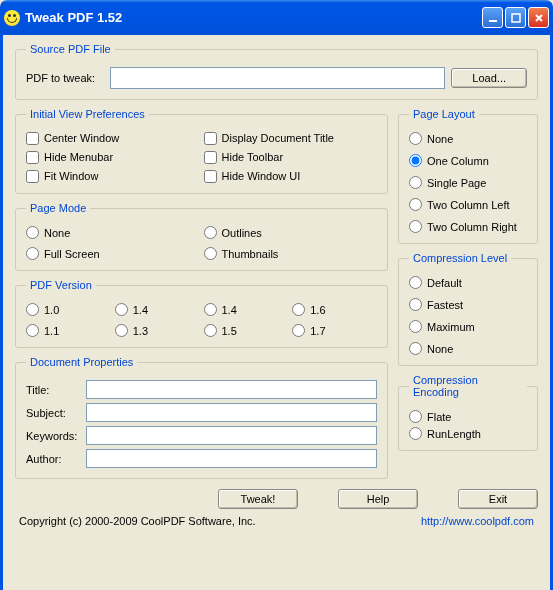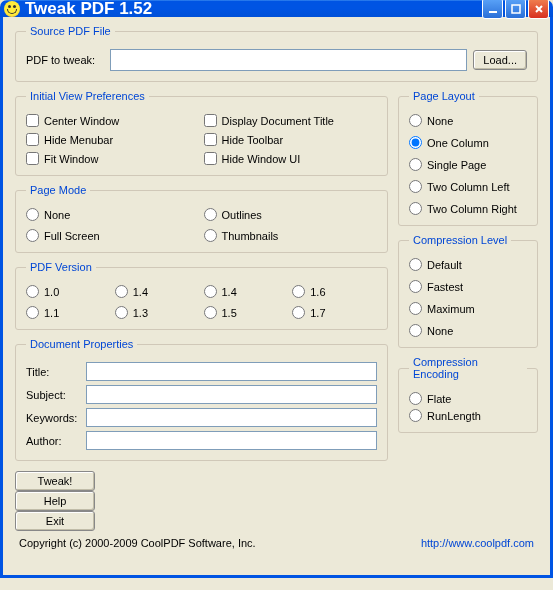--- a/index.html
+++ b/index.html
@@ -5,28 +5,28 @@
 * { box-sizing: border-box; margin: 0; padding: 0; }
 body {
   font-family: Tahoma, sans-serif;
   font-size: 11px;
   background: #ece9d8;
   width: 553px;
   height: 590px;
   overflow: hidden;
 }
 .titlebar {
-  height: 17px;
+  height: 35px;
   background: linear-gradient(to bottom, #3c8cf0 0%, #0054e3 8%, #0054e3 50%, #0050d8 100%);
   display: flex;
   align-items: center;
   padding: 0 4px;
   color: white;
   font-weight: bold;
-  font-size: 17px;
+  font-size: 13px;
   border-radius: 7px 7px 0 0;
 }
 .titlebar .icon {
   width: 16px; height: 16px;
   background: radial-gradient(circle at 50% 40%, #ffeb3b 60%, #f9a825 100%);
   border-radius: 50%;
   margin-right: 5px;
   position: relative;
 }
 .titlebar .icon::before {
@@ -93,54 +93,54 @@
   border: 1px solid #7f9db9;
   background: white;
   padding: 2px 4px;
   font-family: Tahoma, sans-serif;
   font-size: 11px;
 }
 .btn {
   background: #ece9d8;
   border: 1px solid #888;
   border-radius: 3px;
-  padding: 3px 9px;
+  padding: 3px 20px;
   font-family: Tahoma, sans-serif;
   font-size: 11px;
   cursor: pointer;
   box-shadow: inset 1px 1px 0 #fff, inset -1px -1px 0 #c0bca8;
 }
 
 .cols { display: flex; gap: 10px; margin-top: 8px; }
 .leftcol { flex: 1; display: flex; flex-direction: column; gap: 8px; }
 .rightcol { width: 140px; display: flex; flex-direction: column; gap: 8px; }
 
 .check-grid { display: grid; grid-template-columns: 1fr 1fr; gap: 6px 4px; margin-top: 4px;}
-.chk { display: flex; align-items: center; gap: 5px; }
+.chk { display: flex; gap: 5px; }
 .chk input[type=checkbox] { width: 13px; height: 13px; }
 
 .radio-grid4 { display: grid; grid-template-columns: repeat(4, 1fr); gap: 8px 4px; margin-top: 4px; }
 .radio-grid2 { display: grid; grid-template-columns: 1fr 1fr; gap: 8px 4px; margin-top: 4px; }
 .radio-col { display: flex; flex-direction: column; gap: 9px; margin-top: 4px; }
 .rad { display: flex; align-items: center; gap: 5px; }
 .rad input[type=radio] { width: 13px; height: 13px; }
 
 .prop-row { display: flex; align-items: center; gap: 4px; margin-top: 4px; }
 .prop-row label { width: 56px; }
 .prop-row input[type=text] {
   flex: 1;
   height: 19px;
   border: 1px solid #7f9db9;
   background: white;
   padding: 1px 4px;
   font-family: Tahoma, sans-serif;
   font-size: 11px;
 }
 
-.action-row { display: flex; justify-content: flex-end; margin-top: 10px; flex-direction: column; }
+.action-row { display: flex; justify-content: flex-end; gap: 40px; margin-top: 10px; }
 .action-row .btn { width: 80px; }
 
 .footer { display: flex; justify-content: space-between; margin: 6px 4px 0 4px; font-size: 11px; }
 .footer a { color: #0046d5; cursor: pointer; }
 
 .radio-col.compact { gap: 4px; }
 </style>
 </head>
 <body>
 

